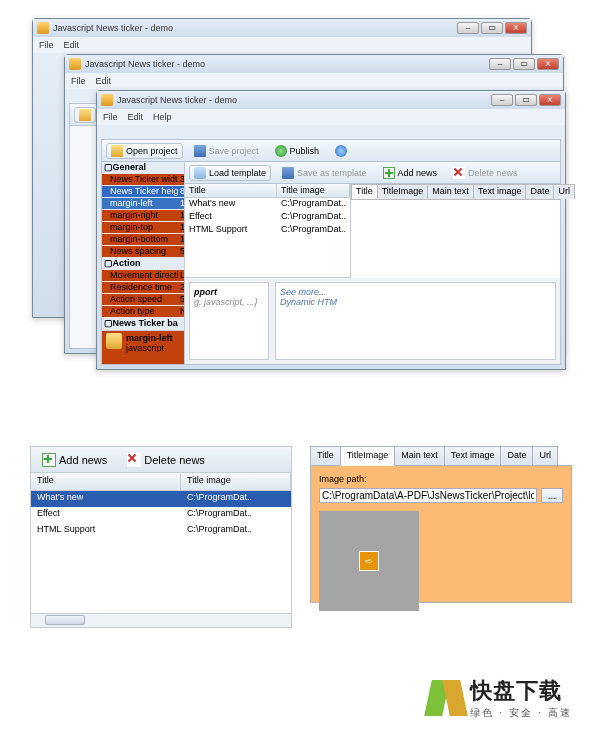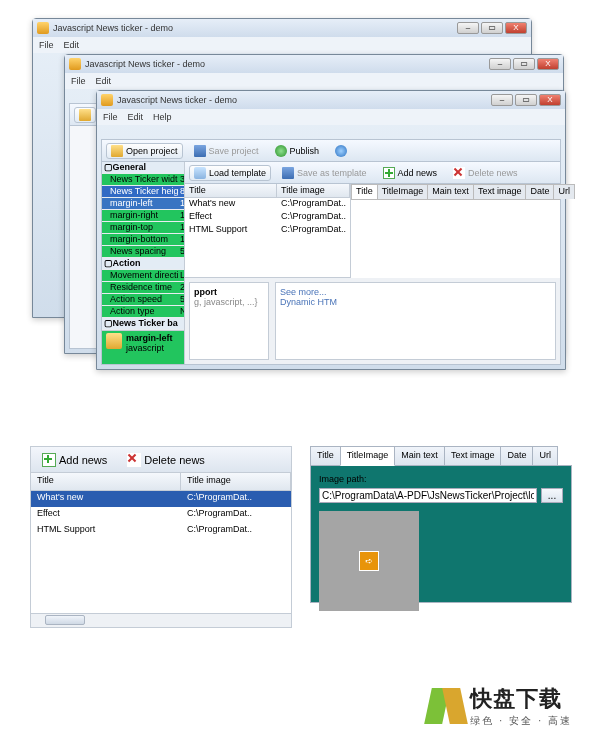--- a/index.html
+++ b/index.html
@@ -34,21 +34,21 @@
 .tico.plus::before { left: 4px; top: 1px; width: 2px; height: 8px; }
 .tico.plus::after { left: 1px; top: 4px; width: 8px; height: 2px; }
 .tico.x { background: #fff; position: relative; }
 .tico.x::before, .tico.x::after { content: ""; position: absolute; width: 10px; height: 2px; background: #c33; left: 0; top: 4px; }
 .tico.x::before { transform: rotate(45deg); }
 .tico.x::after { transform: rotate(-45deg); }
 .muted { color: #999; }
 
 
 .split { position: absolute; top: 22px; left: 0; right: 0; bottom: 0; display: flex; }
-.propgrid { width: 118px; border-right: 1px solid #c4ccd6; background: #22c55e; overflow: hidden; display: flex; flex-direction: column; }
+.propgrid { width: 118px; border-right: 1px solid #c4ccd6; background: #c2410c; overflow: hidden; display: flex; flex-direction: column; }
 .pg-rows { flex: 1; overflow: hidden; }
 .pg-row { display: flex; height: 12px; border-bottom: 1px solid #e8ecf0; }
 .pg-row.group { background: #e3ecf5; font-weight: bold; }
 .pg-row .k { width: 76px; padding-left: 8px; overflow: hidden; white-space: nowrap; }
 .pg-row.group .k { padding-left: 2px; }
 .pg-row .v { flex: 1; padding-left: 2px; overflow: hidden; white-space: nowrap; }
 .pg-row.sel { background: #3874c2; color: #fff; }
 .pg-row.sel2 { background: #316ac4; color: #fff; }
 .swatch { display: inline-block; width: 8px; height: 8px; border: 1px solid #888; vertical-align: middle; margin-right: 2px; }
 .pg-help { height: 34px; border-top: 1px solid #c4ccd6; padding: 2px 4px; display: flex; gap: 4px; align-items: flex-start; }
@@ -60,21 +60,21 @@
 .tabs-min { display: flex; height: 16px; border-bottom: 1px solid #bbb; background: #eef1f5; font-size: 8px; }
 .tabs-min .tab { padding: 1px 4px; border: 1px solid #bbb; border-bottom: none; margin-right: -1px; background: #e4e9ef; white-space: nowrap; }
 .tabs-min .tab.active { background: #fff; }
 .newslist { flex: 0 0 78px; background: #fff; border-bottom: 1px solid #c4ccd6; }
 .newslist .hdr { display: flex; height: 14px; background: linear-gradient(#f5f8fc,#e0e7ef); border-bottom: 1px solid #c4ccd6; }
 .newslist .hdr div { padding: 1px 4px; border-right: 1px solid #c4ccd6; }
 .newslist .row { display: flex; height: 13px; }
 .newslist .row div { padding: 0 4px; }
 .ctitle { width: 92px; }
 .cimage { flex: 1; }
-.preview { flex: 1; display: flex; gap: 6px; padding: 4px; background: #eef1f5; }
+.preview { flex: 1; display: flex; gap: 6px; padding: 4px; background: #eef1f5; font-style: italic; }
 .pvbox { border: 1px solid #c4ccd6; background: #fff; padding: 4px; }
 .pvbox.a { width: 80px; }
 .pvbox.b { flex: 1; }
 .rss { color: #e07b2e; font-weight: bold; }
 .linkish { color: #4a74b8; }
 .grey { color: #888; }
 
 
 .bottom { position: absolute; top: 446px; left: 30px; right: 30px; }
 .bleft { position: absolute; left: 0; top: 0; width: 262px; border: 1px solid #c4ccd6; }
@@ -88,31 +88,31 @@
 .blist .brow.selected { background: #2a5db0; color: #fff; }
 .bct { width: 150px; }
 .bci { flex: 1; }
 .bscroll { height: 14px; background: #eef1f5; border-top: 1px solid #c4ccd6; position: relative; }
 .bscroll .thumb { position: absolute; left: 14px; top: 1px; width: 40px; height: 10px; background: linear-gradient(#f0f4fa,#cfd9e5); border: 1px solid #aab4c2; border-radius: 2px; }
 
 .bright { position: absolute; left: 280px; top: 0; width: 262px; }
 .btabs { display: flex; height: 20px; font-size: 10px; }
 .btabs .btab { padding: 3px 6px; border: 1px solid #aab4c2; background: linear-gradient(#f0f4fa,#dde5ef); margin-right: -1px; cursor: default; }
 .btabs .btab.active { background: #fff; border-bottom: 1px solid #fff; position: relative; z-index: 1; }
-.bpanel { border: 1px solid #aab4c2; background: #0f766e; padding: 8px; height: 138px; margin-top: -1px; font-size: 10px; }
+.bpanel { border: 1px solid #aab4c2; background: #fdba74; padding: 8px; height: 138px; margin-top: -1px; font-size: 10px; }
 .pathrow { display: flex; gap: 4px; margin: 4px 0 8px; }
 .pathrow input { flex: 1; font-size: 10px; padding: 1px 2px; border: 1px solid #aab; }
 .pathrow button { width: 22px; font-size: 10px; border: 1px solid #aab; background: linear-gradient(#f5f8fc,#dde5ef); }
 .thumbarea { display: flex; gap: 10px; }
 .thumb { width: 100px; height: 100px; background: #a5a5a5; display: flex; align-items: center; justify-content: center; }
 .thumb .inner { width: 20px; height: 20px; background: #e8940a; border: 1px solid #fff; display: flex; align-items: center; justify-content: center; color: #fff; }
 .whlabels div { margin: 8px 0; }
 
 
-.footer { position: absolute; bottom: 14px; right: 28px; display: flex; align-items: center; gap: 6px; }
+.footer { position: absolute; bottom: 22px; right: 28px; display: flex; align-items: center; gap: 6px; }
 .logo { width: 36px; height: 36px; position: relative; }
 .logo .k1 { position: absolute; left: 0; top: 0; width: 18px; height: 36px; background: #7cc138; transform: skewX(-12deg); }
 .logo .k2 { position: absolute; right: 0; top: 0; width: 18px; height: 36px; background: #d9a62e; transform: skewX(12deg); }
 .ftxt .big { font-size: 22px; font-weight: bold; color: #222; letter-spacing: 1px; }
 .ftxt .small { font-size: 10px; color: #555; letter-spacing: 2px; }
 </style>
 </head>
 <body>
 
 <div class="cascade">

